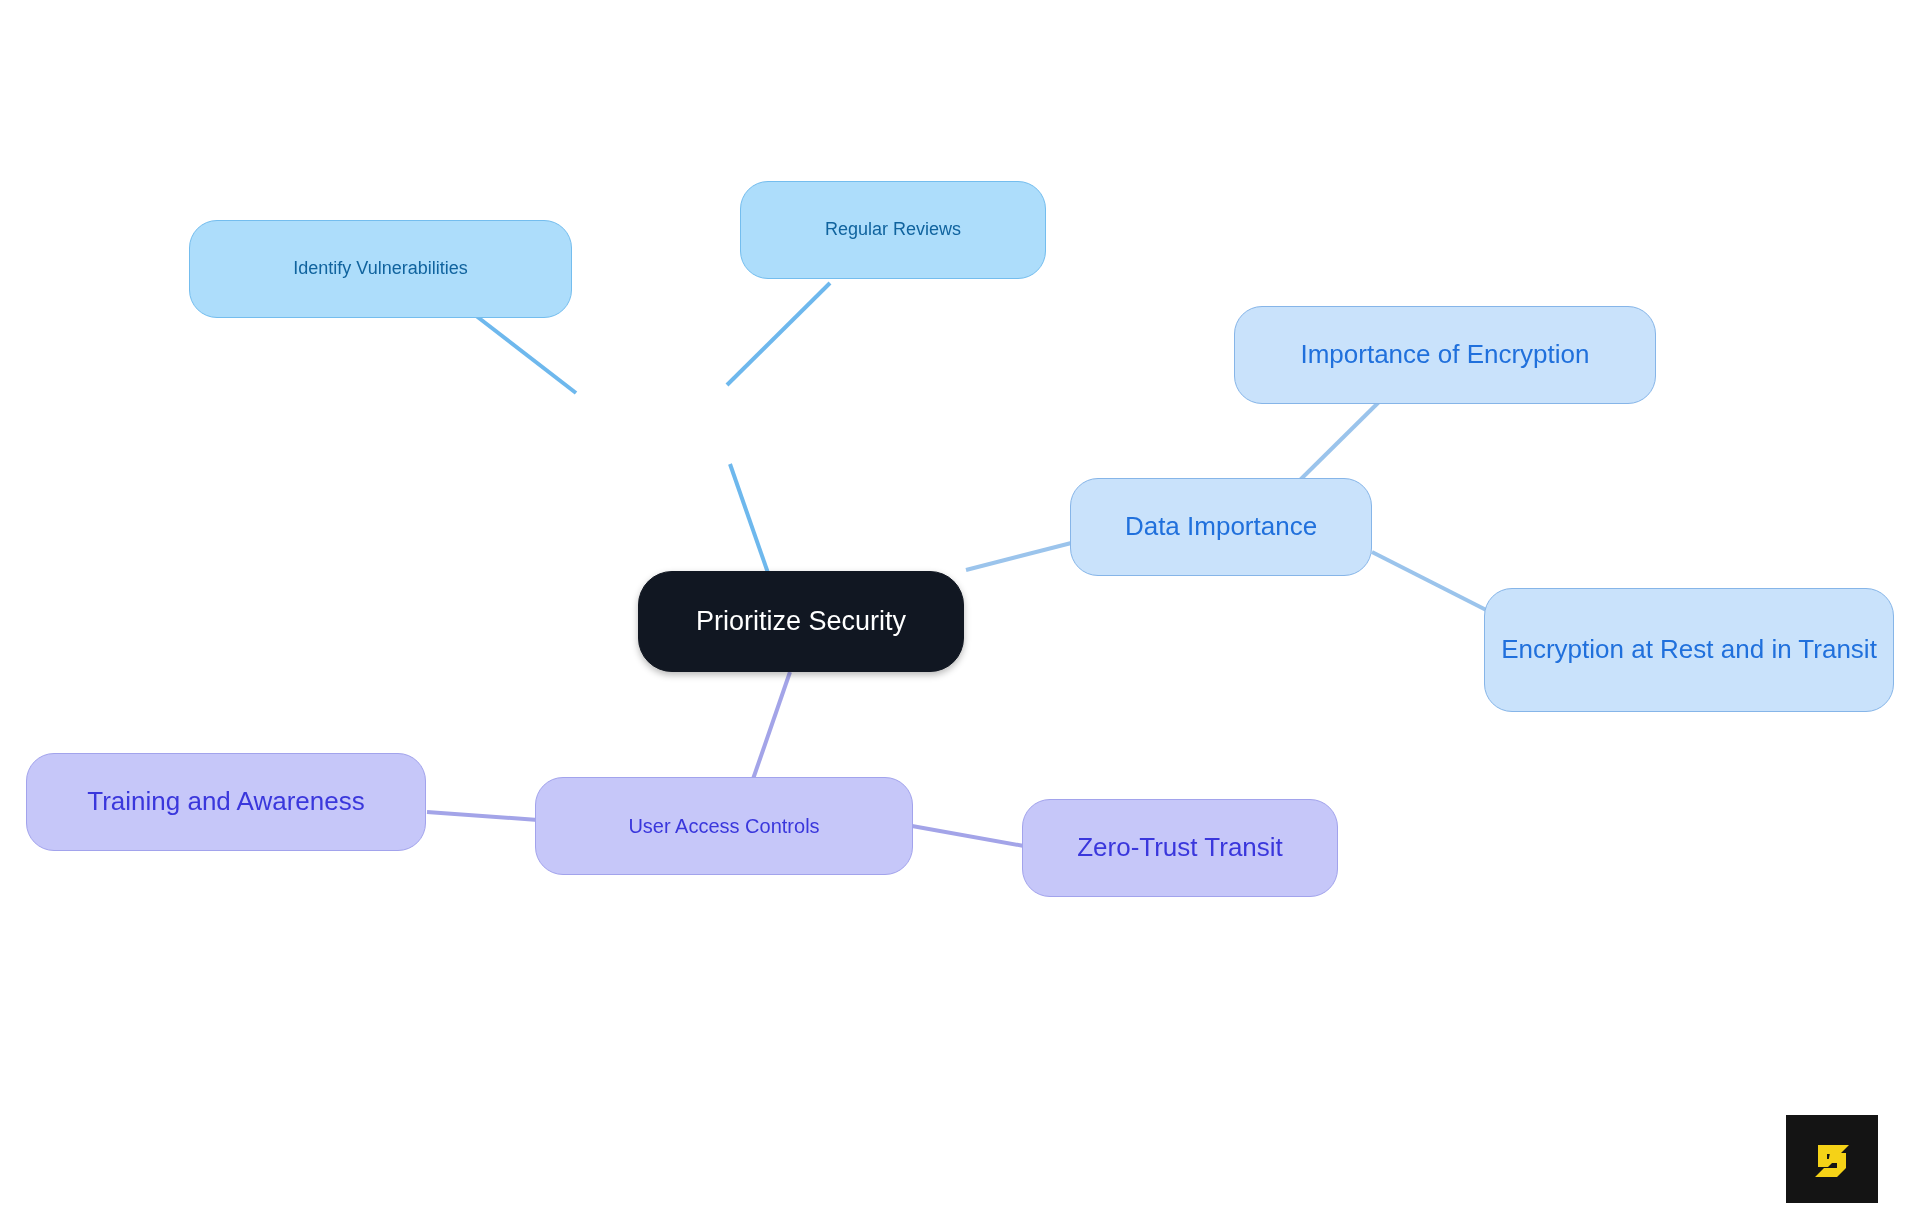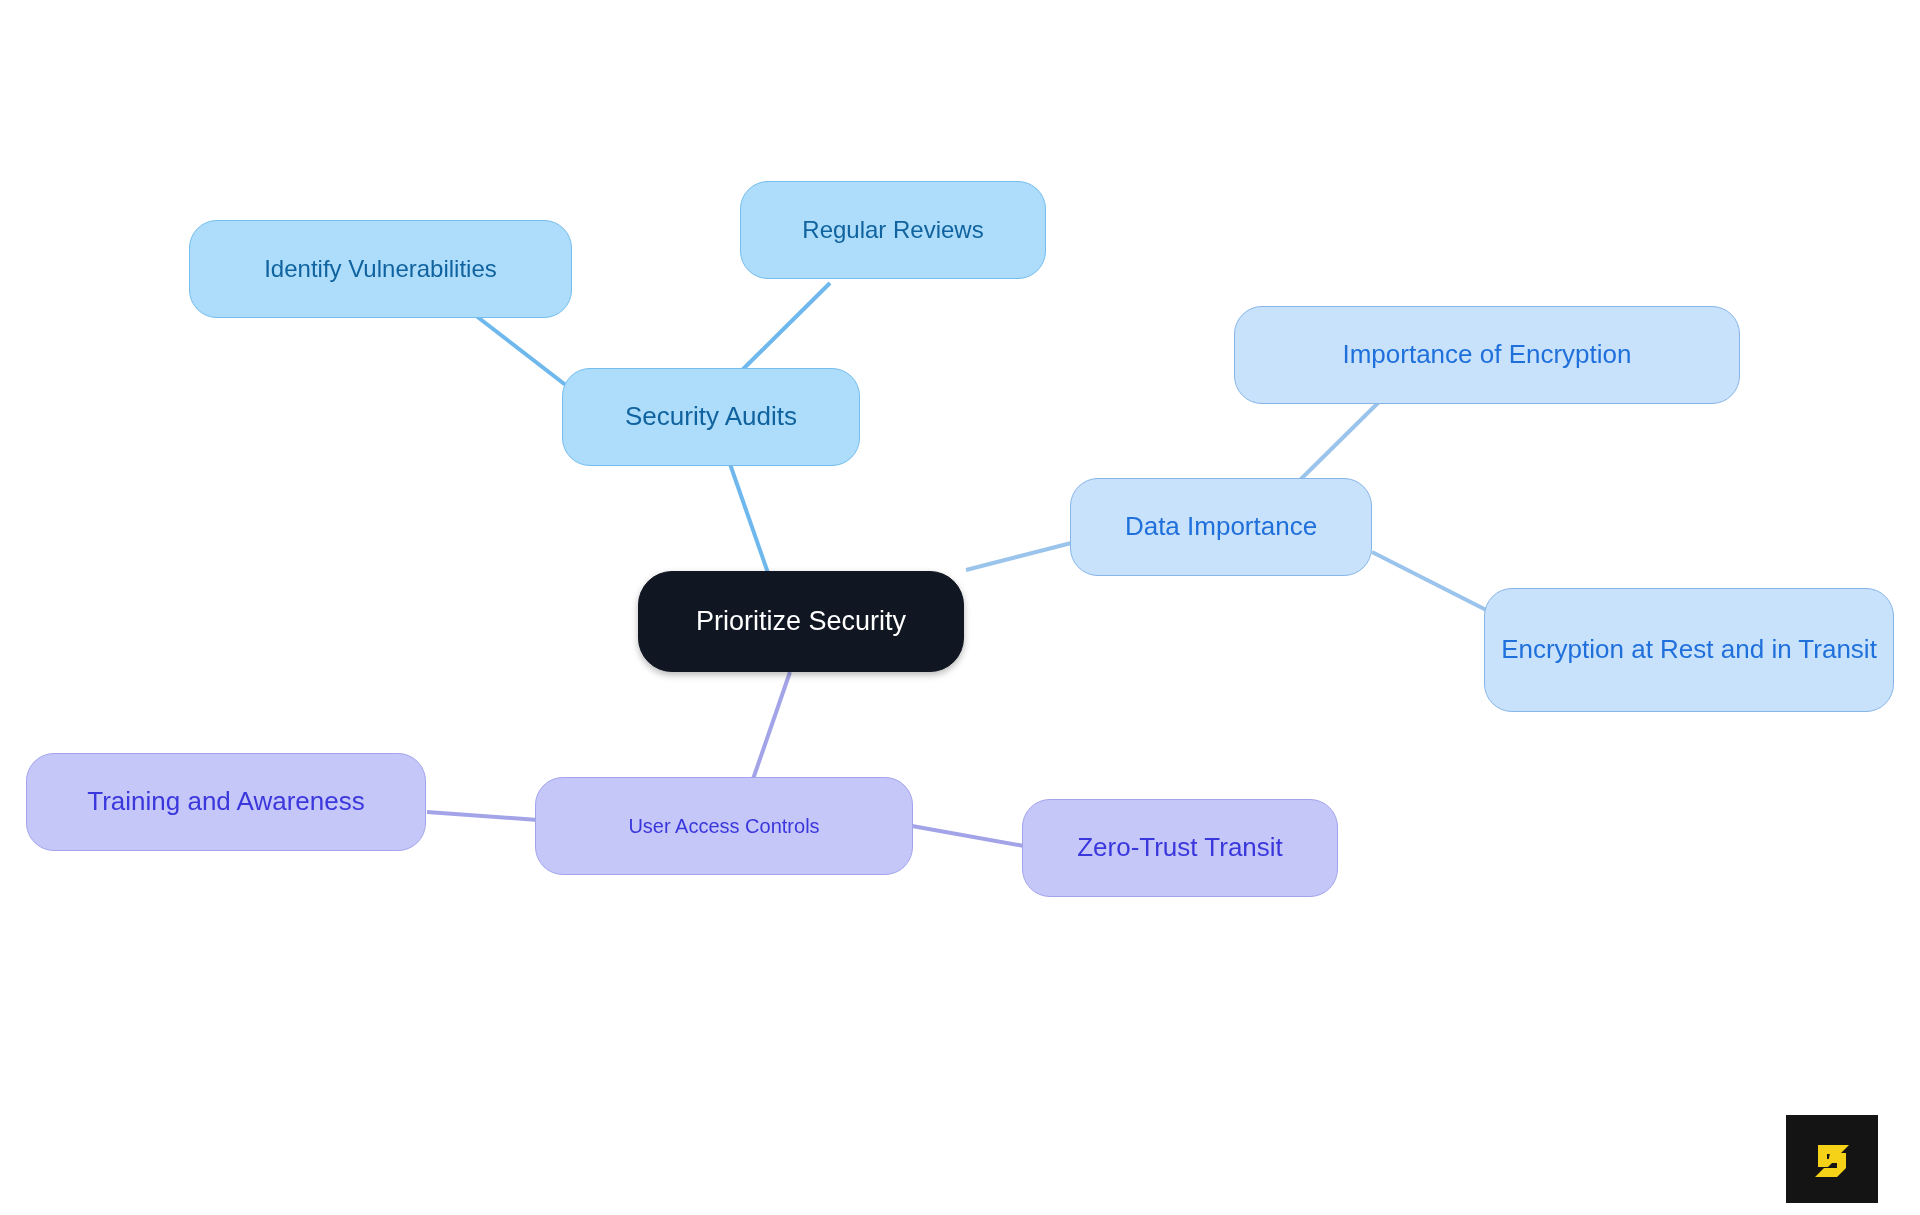--- a/index.html
+++ b/index.html
@@ -46,21 +46,21 @@
   .node-blue-branch {
     background: #ADDDFB;
     color: #10639E;
     border: 1px solid #74BDEE;
     font-size: 26px;
   }
   .node-blue-leaf {
     background: #ADDDFB;
     color: #10639E;
     border: 1px solid #74BDEE;
-    font-size: 24px;
+    font-size: 18px;
     text-align: right;
   }
   .node-paleblue-branch {
     background: #C9E2FB;
     color: #2070DC;
     border: 1px solid #86B5E8;
     font-size: 26px;
   }
   .node-paleblue-leaf {
     background: #C9E2FB;
@@ -114,29 +114,28 @@
 
     <line x1="790" y1="672" x2="752" y2="782" stroke="#A3A4E8" stroke-width="4"></line>
 
     <line x1="538" y1="820" x2="427" y2="812" stroke="#A3A4E8" stroke-width="4"></line>
 
     <line x1="912" y1="826" x2="1024" y2="846" stroke="#A3A4E8" stroke-width="4"></line>
   </svg>
 
   <div class="node node-root" style="left:638px; top:571px; width:326px; height:101px;">Prioritize Security</div>
 
-  <div class="node node-blue-branch" style="left:562px; top:368px; width:298px; height:98px;">Security Audits</div>
 
   <div class="node node-blue-leaf" style="left:168px; top:220px; width:383px; height:98px;margin-left:21px;">Identify Vulnerabilities</div>
 
   <div class="node node-blue-leaf" style="left:740px; top:181px; width:306px; height:98px;">Regular Reviews</div>
 
   <div class="node node-paleblue-branch" style="left:1070px; top:478px; width:302px; height:98px;">Data Importance</div>
 
-  <div class="node node-paleblue-leaf" style="left:1234px; top:306px; width:506px; height:98px;">Importance of Encryption</div>
+  <div class="node node-paleblue-leaf" style="left:1234px; top:306px; width:422px; height:98px;">Importance of Encryption</div>
 
   <div class="node node-paleblue-leaf" style="left:1484px; top:588px; width:410px; height:124px;">Encryption at Rest and in Transit</div>
 
   <div class="node node-purple-branch" style="left:535px; top:777px; width:378px; height:98px;">User Access Controls</div>
 
   <div class="node node-purple-leaf" style="left:26px; top:753px; width:400px; height:98px;">Training and Awareness</div>
 
   <div class="node node-purple-leaf" style="left:1022px; top:799px; width:316px; height:98px;">Zero-Trust Transit</div>
 
   <div id="logo-badge">

